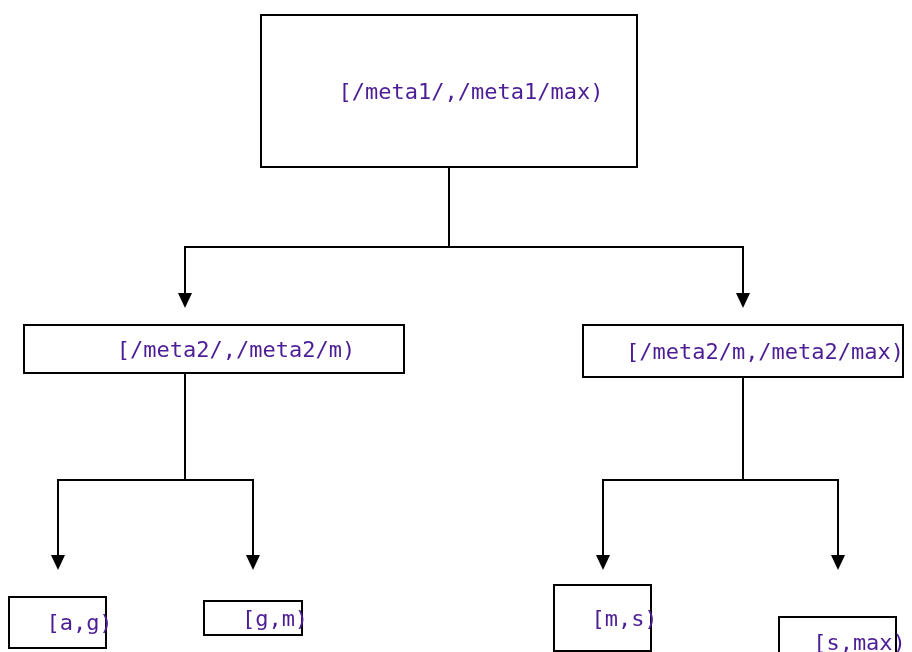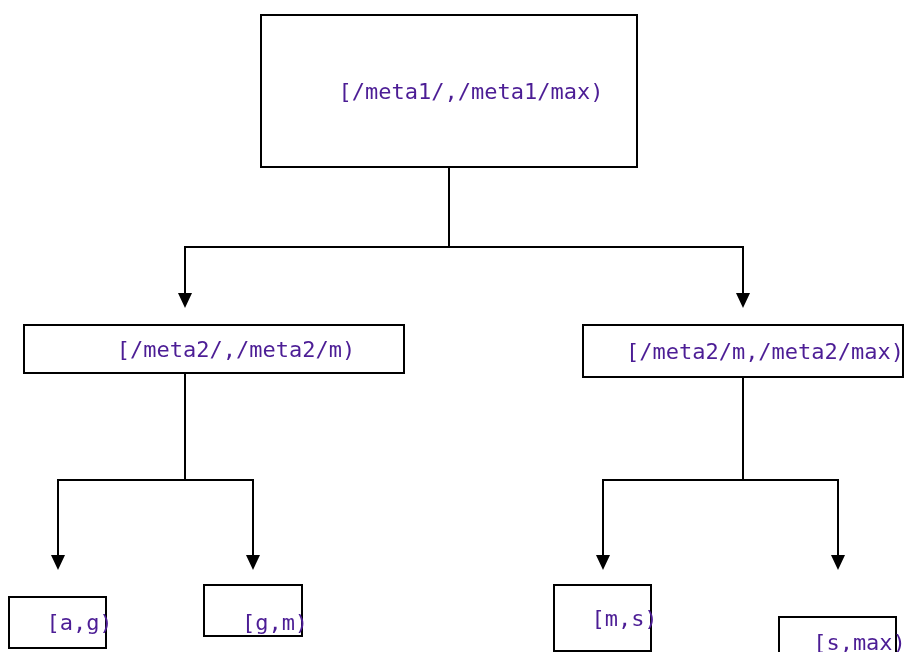--- a/index.html
+++ b/index.html
@@ -42,21 +42,21 @@
     justify-content: center;
     color: #4c1d95;
     font-size: 22px;
     white-space: nowrap;
     padding-left: 44px;
   }
   .node-root   { left: 260px; top: 14px;  width: 378px; height: 154px; }
   .node-left   { left: 23px;  top: 324px; width: 382px; height: 50px; }
   .node-right  { left: 582px; top: 324px; width: 322px; height: 54px; }
   .node-leaf-ag   { left: 8px;   top: 584px; width: 99px;  height: 53px; margin-top: 12px; }
-  .node-leaf-gm   { left: 203px; top: 584px; width: 100px; height: 53px; align-items: flex-end; }
+  .node-leaf-gm   { left: 203px; top: 600px; width: 100px; height: 36px; }
   .node-leaf-ms   { left: 553px; top: 584px; width: 99px;  height: 68px; }
   .node-leaf-smax { left: 778px; top: 616px; width: 119px; height: 53px; }
 </style>
 </head>
 <body>
 
 <div class="canvas">
 
   <svg class="edges" viewBox="0 0 912 652" xmlns="http://www.w3.org/2000/svg">
 

